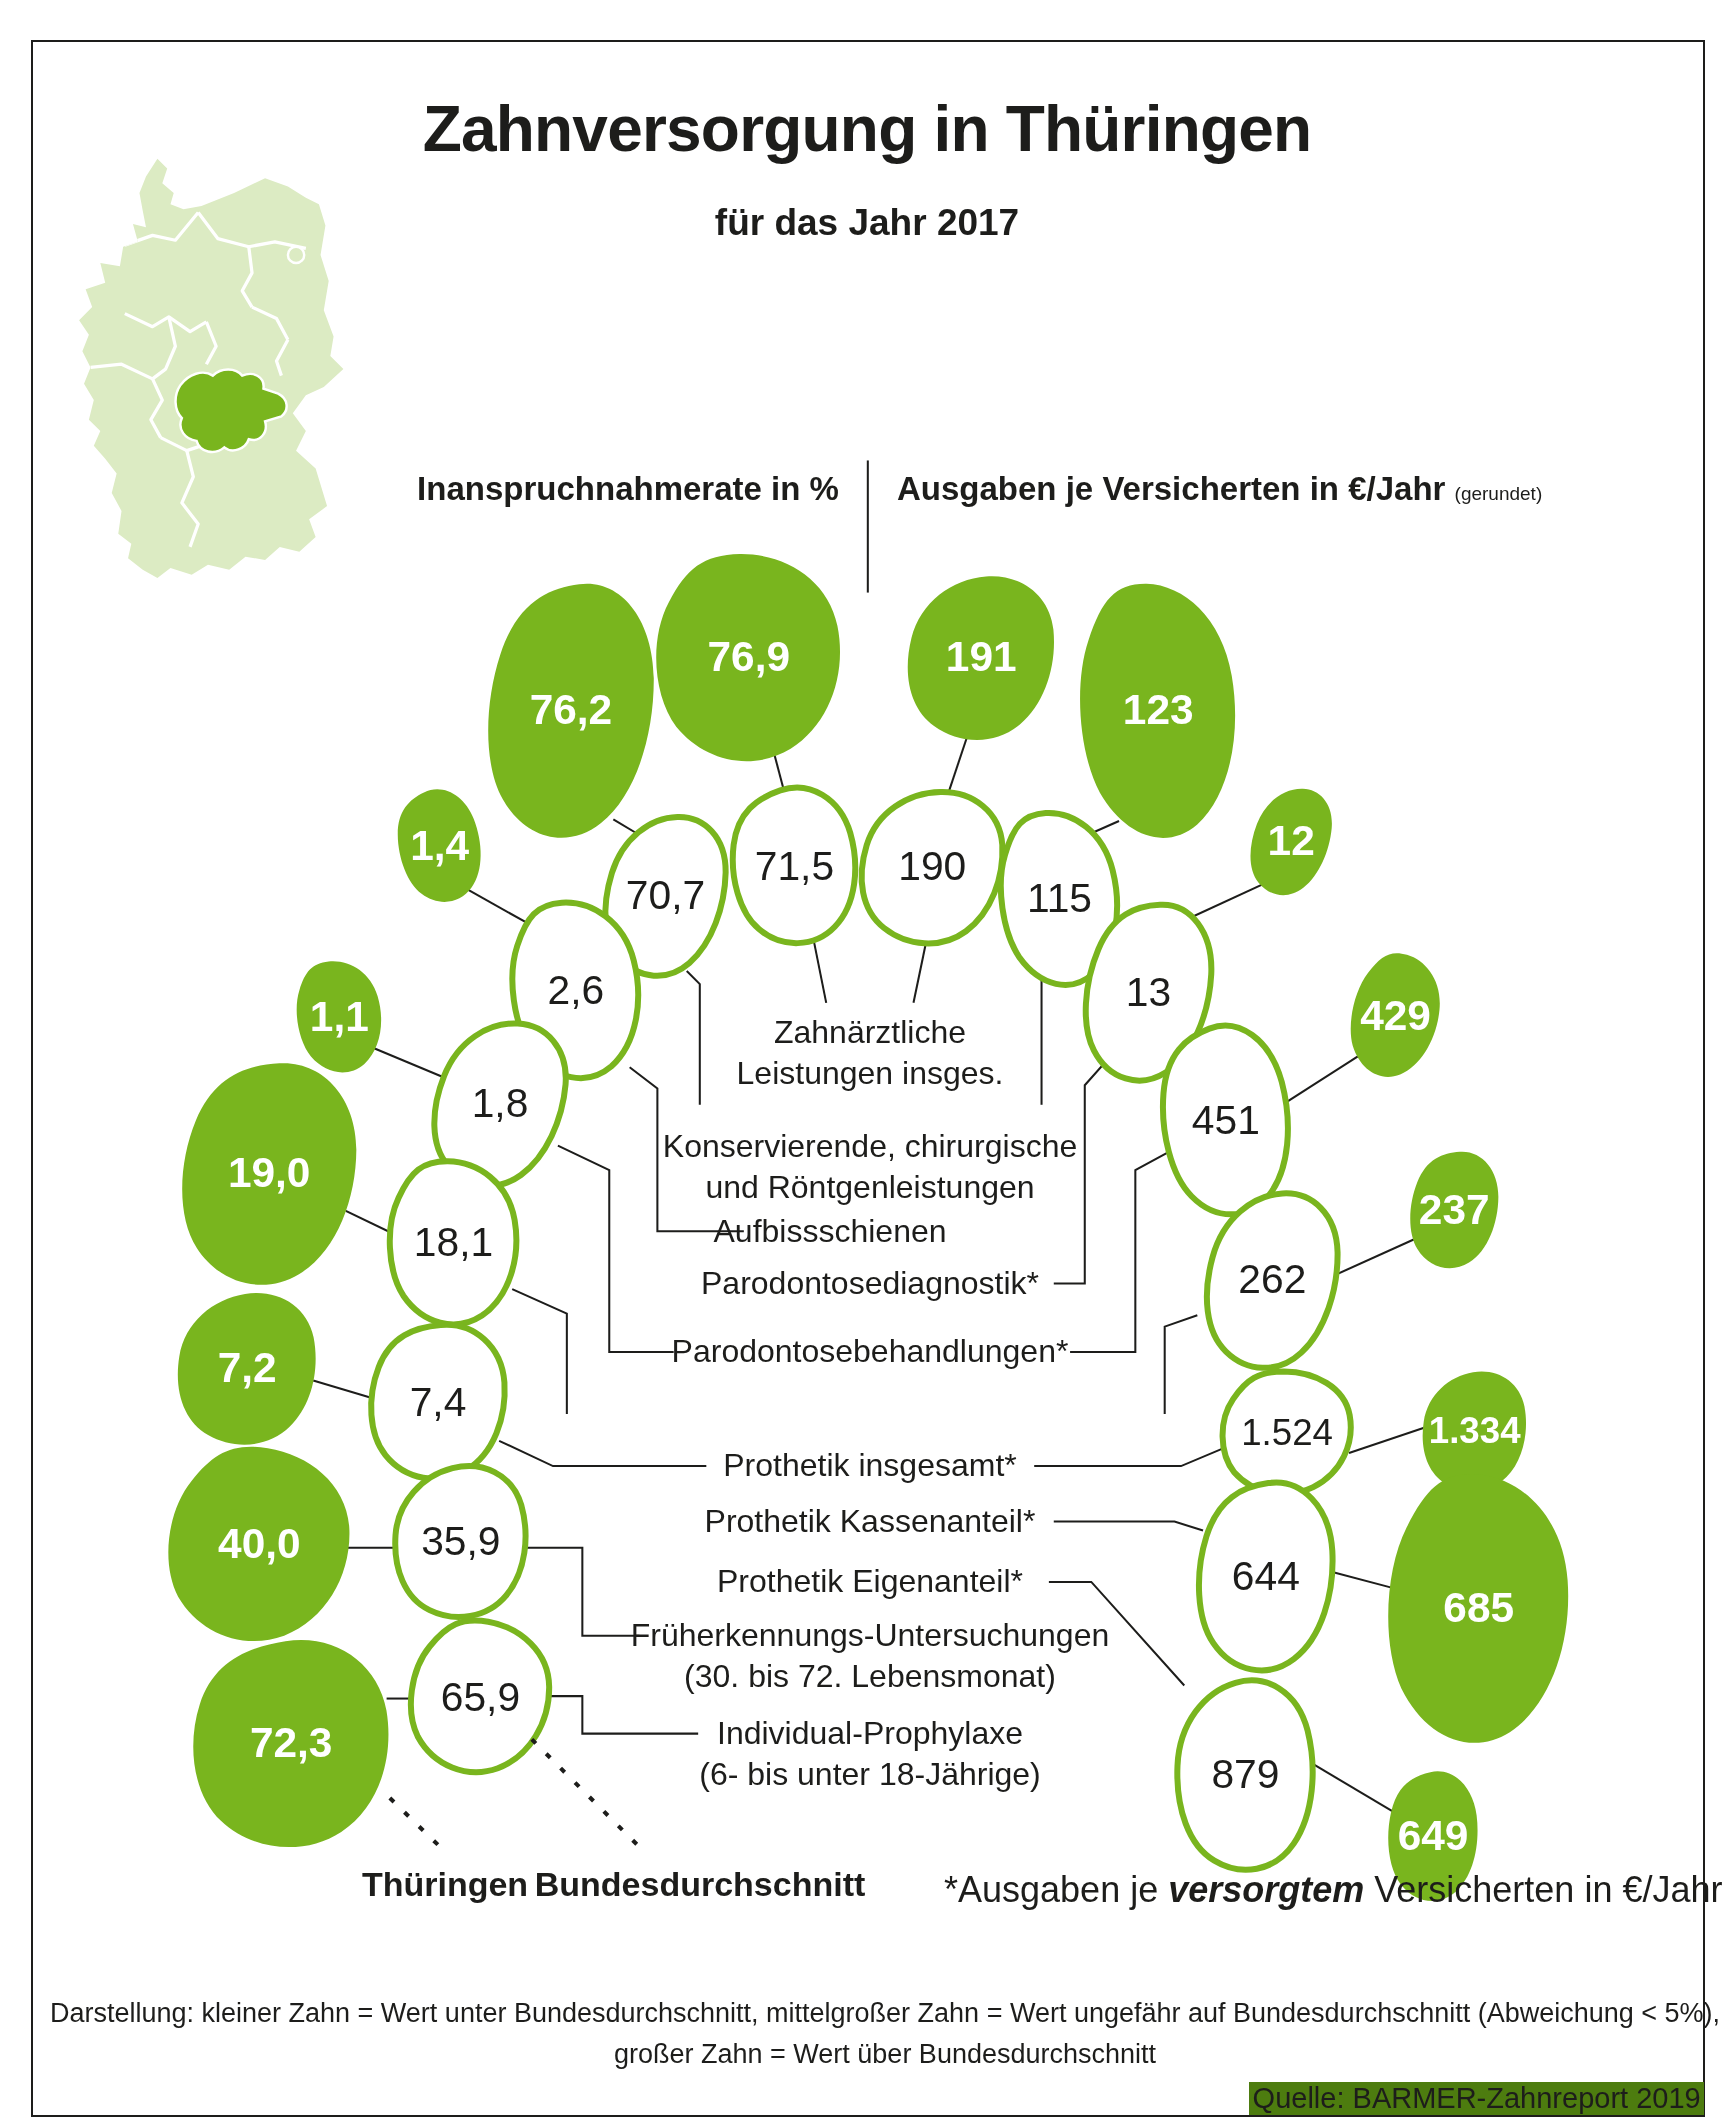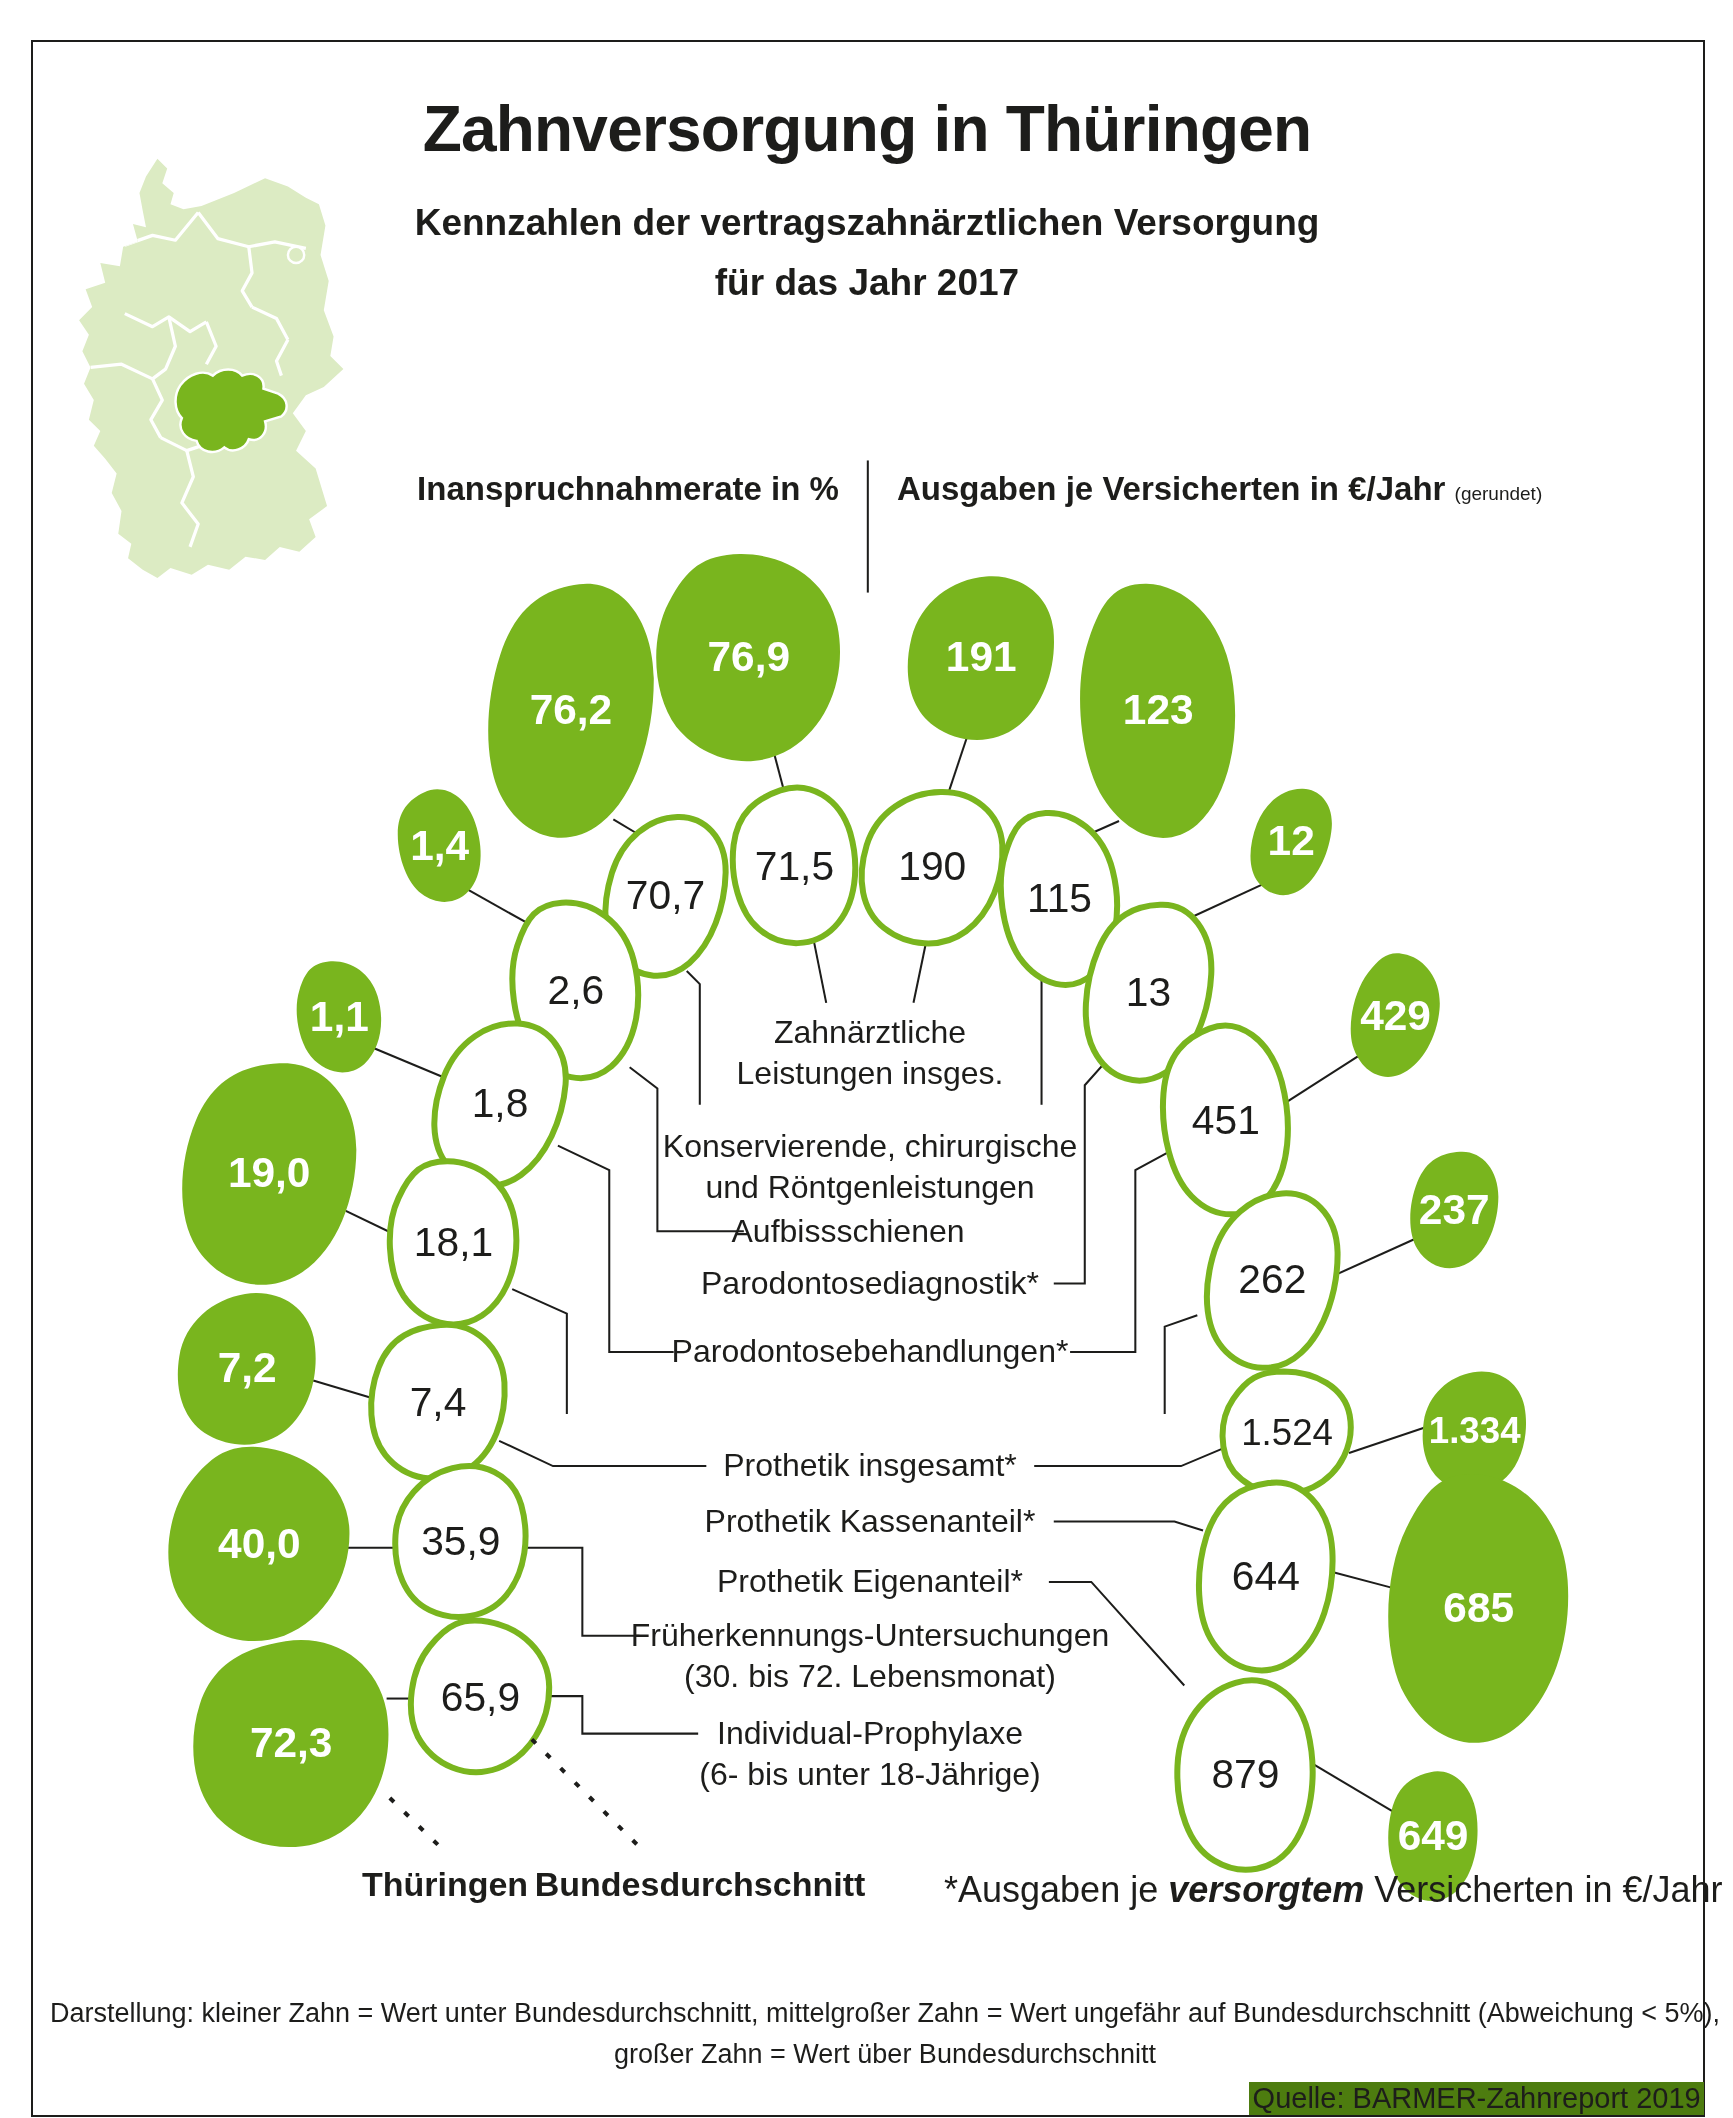--- a/index.html
+++ b/index.html
@@ -34,21 +34,20 @@
   .map-th{fill:#79b51e;stroke:#ffffff;stroke-width:3px;}
 </style>
 </head>
 <body>
 
 <div class="page">
   <div class="frame"></div>
 
   <div class="abs ctr title" style="left:867px;top:72px">Zahnversorgung in Thüringen</div>
   <div class="abs ctr subtitle" style="left:867px;top:173px">
-    <div>Kennzahlen der vertragszahnärztlichen Versorgung</div>
     <div>für das Jahr 2017</div>
   </div>
 
   <div class="abs ctr colhead" style="left:628px;top:450px">Inanspruchnahmerate in %</div>
   <div class="abs colhead" style="left:897px;top:450px">
     <span>Ausgaben je Versicherten in €/Jahr</span>
     <span class="colnote">(gerundet)</span>
   </div>
 
   <svg class="art" width="1734" height="2119" viewBox="0 0 2126 2598">
@@ -257,21 +256,21 @@
   </svg>
 
   <div class="lab" style="left:870px;top:992px">
     <div>Zahnärztliche</div>
     <div>Leistungen insges.</div>
   </div>
   <div class="lab" style="left:870px;top:1106px">
     <div>Konservierende, chirurgische</div>
     <div>und Röntgenleistungen</div>
   </div>
-  <div class="lab" style="left:848px;top:1191px">
+  <div class="lab" style="left:830px;top:1191px">
     <div>Aufbissschienen</div>
   </div>
   <div class="lab" style="left:870px;top:1243px">
     <div>Parodontosediagnostik*</div>
   </div>
   <div class="lab" style="left:870px;top:1311px">
     <div>Parodontosebehandlungen*</div>
   </div>
   <div class="lab" style="left:870px;top:1425px">
     <div>Prothetik insgesamt*</div>

